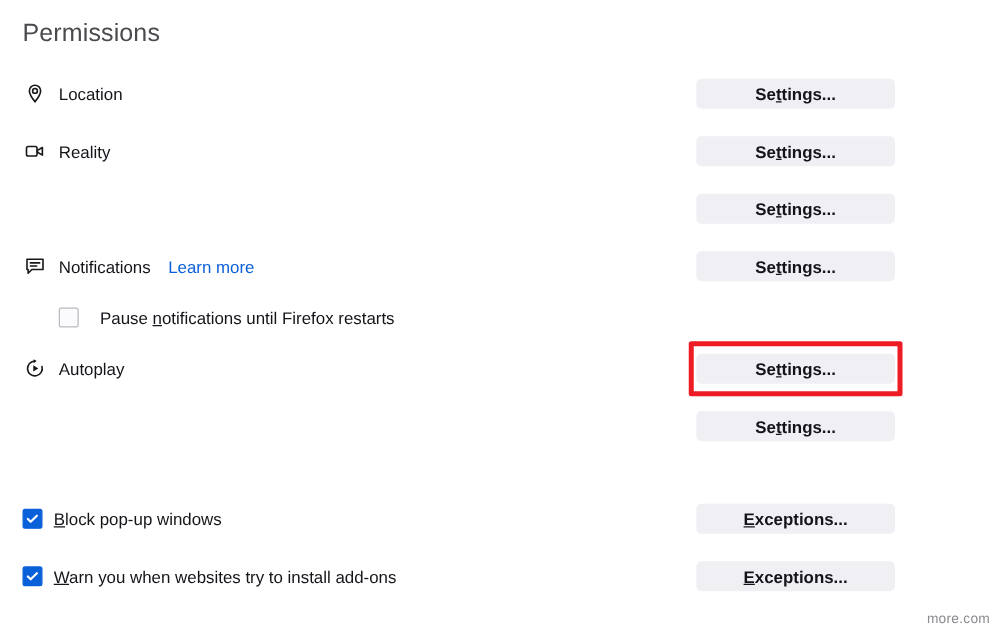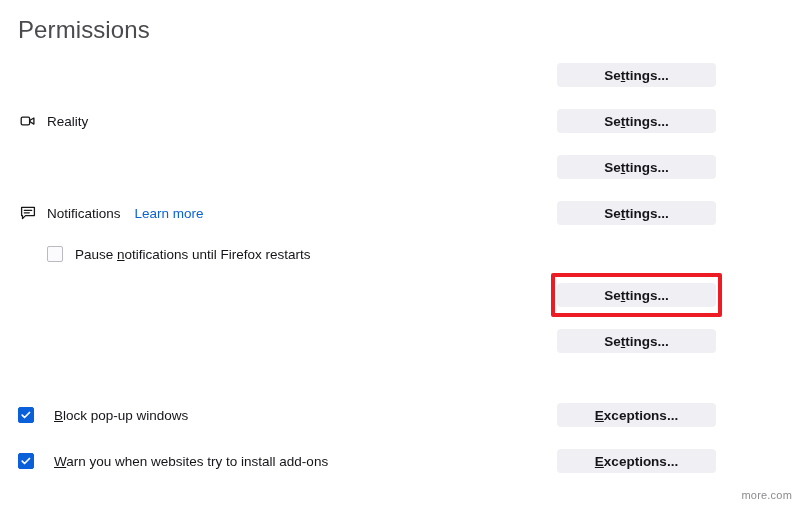--- a/index.html
+++ b/index.html
@@ -11,21 +11,21 @@
     font-family: "Liberation Sans", sans-serif;
     color: #0c0c0d;
     overflow: hidden;
     position: relative;
   }
 
   #page-title {
     position: absolute;
     left: 18px;
     top: 16px;
-    font-size: 24px;
+    font-size: 20px;
     font-weight: 400;
     color: #4a4a4f;
     letter-spacing: 0.1px;
   }
 
   .panel {
     position: absolute;
     left: 0;
     top: 52px;
     width: 800px;
@@ -110,21 +110,21 @@
     pointer-events: none;
   }
 
   
   .sub-row {
     position: relative;
     height: 36px;
     display: flex;
     align-items: center;
     padding-left: 47px;
-    gap: 12px;
+    gap: 17px;
   }
   .cb {
     width: 16px;
     height: 16px;
     flex: 0 0 16px;
     border-radius: 2px;
     display: flex;
     align-items: center;
     justify-content: center;
     cursor: pointer;
@@ -145,21 +145,21 @@
   }
   .cb-label .ak { text-decoration: underline; }
 
   
   .opt-row {
     position: relative;
     height: 46px;
     display: flex;
     align-items: center;
     padding-left: 18px;
-    gap: 20px;
+    gap: 9px;
   }
 
   .spacer-gap { height: 28px; }
 
   #watermark {
     position: absolute;
     right: 8px;
     bottom: 4px;
     font-size: 11px;
     color: #8b8b90;
@@ -168,20 +168,29 @@
   }
 </style>
 </head>
 <body>
 
 <div id="page-title">Permissions</div>
 
 <div class="panel">
 
   <div class="perm-row">
+    <div class="perm-left">
+      <span class="perm-icon">
+        <svg viewBox="0 0 18 18" fill="none" stroke="currentColor" stroke-width="1.3">
+          <path d="M9 2.2c-2.5 0-4.5 2-4.5 4.5 0 3.1 4.5 8.6 4.5 8.6s4.5-5.5 4.5-8.6c0-2.5-2-4.5-4.5-4.5z"></path>
+          <circle cx="9" cy="6.7" r="1.9"></circle>
+        </svg>
+      </span>
+      <span class="perm-label">Location</span>
+    </div>
     <div class="btn-wrap">
       <button class="btn">
           <span>Se</span>
           <span class="ak">t</span>
           <span>tings...</span>
         </button>
     </div>
   </div>
 
   <div class="perm-row">
@@ -234,20 +243,30 @@
   </div>
 
   <div class="sub-row">
     <span class="cb off">
       
     </span>
     <span class="cb-label"><span>Pause </span><span class="ak">n</span><span>otifications until Firefox restarts</span></span>
   </div>
 
   <div class="perm-row">
+    <div class="perm-left">
+      <span class="perm-icon">
+        <svg viewBox="0 0 18 18" fill="none" stroke="currentColor" stroke-width="1.3" stroke-linecap="round">
+          <path d="M14.6 7.2A5.9 5.9 0 1 1 9 2.9"></path>
+          <path d="M7.9 1.3l2.3 1.5-2.3 1.7z" fill="currentColor" stroke="none"></path>
+          <path d="M7.6 6.2l4.1 2.5-4.1 2.5z" fill="currentColor" stroke="none"></path>
+        </svg>
+      </span>
+      <span class="perm-label">Autoplay</span>
+    </div>
     <div class="btn-wrap">
       <button class="btn">
           <span>Se</span>
           <span class="ak">t</span>
           <span>tings...</span>
         </button>
       <span class="highlight-ring"></span>
     </div>
   </div>
 

